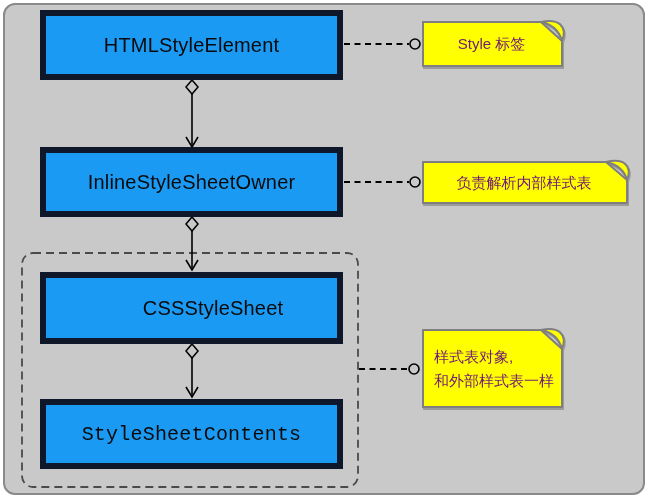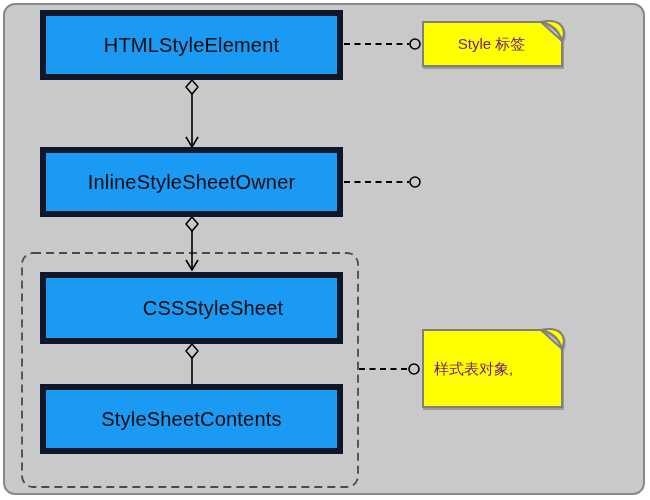--- a/index.html
+++ b/index.html
@@ -129,36 +129,44 @@
   </div>
 
   <div class="class-box" style="top:147px;">
     <span>InlineStyleSheetOwner</span>
   </div>
 
   <div class="class-box" style="top:272px; height:72px;padding-left:43px;">
     <span>CSSStyleSheet</span>
   </div>
 
-  <div class="class-box" style="top:384px;">
+  <div class="class-box" style="top:399px;font-family:Liberation Mono, monospace;">
     <span>StyleSheetContents</span>
   </div>
 
   <div class="note" style="left:422px; top:20px; width:145px; height:48px;">
     <svg width="151" height="52" viewBox="0 0 151 52">
       <path d="M1,2 L119,2 L140,21 L140,46 L1,46 Z" fill="#FFFF00" stroke="#7F7F7F" stroke-width="2"></path>
       <path d="M119,2 C136,-2 146,6 140,21 C137,10 129,4 119,2 Z" fill="#FFFF00" stroke="#7F7F7F" stroke-width="2"></path>
     </svg>
     <div class="note-text">Style 标签</div>
   </div>
 
+  <div class="note" style="left:422px; top:160px; width:210px; height:45px;">
+    <svg width="216" height="49" viewBox="0 0 216 49">
+      <path d="M1,2 L184,2 L205,20 L205,43 L1,43 Z" fill="#FFFF00" stroke="#7F7F7F" stroke-width="2"></path>
+      <path d="M184,2 C201,-2 211,5 205,20 C202,9 194,4 184,2 Z" fill="#FFFF00" stroke="#7F7F7F" stroke-width="2"></path>
+    </svg>
+    <div class="note-text">负责解析内部样式表</div>
+  </div>
 
   <div class="note" style="left:422px; top:328px; width:145px; height:81px;">
     <svg width="151" height="85" viewBox="0 0 151 85">
       <path d="M1,2 L119,2 L140,21 L140,79 L1,79 Z" fill="#FFFF00" stroke="#7F7F7F" stroke-width="2"></path>
       <path d="M119,2 C136,-2 146,6 140,21 C137,10 129,4 119,2 Z" fill="#FFFF00" stroke="#7F7F7F" stroke-width="2"></path>
     </svg>
     <div class="note-text left-align">
       <div>样式表对象,</div>
+      <div>和外部样式表一样</div>
     </div>
   </div>
 
 </div>
 
 </body></html>

